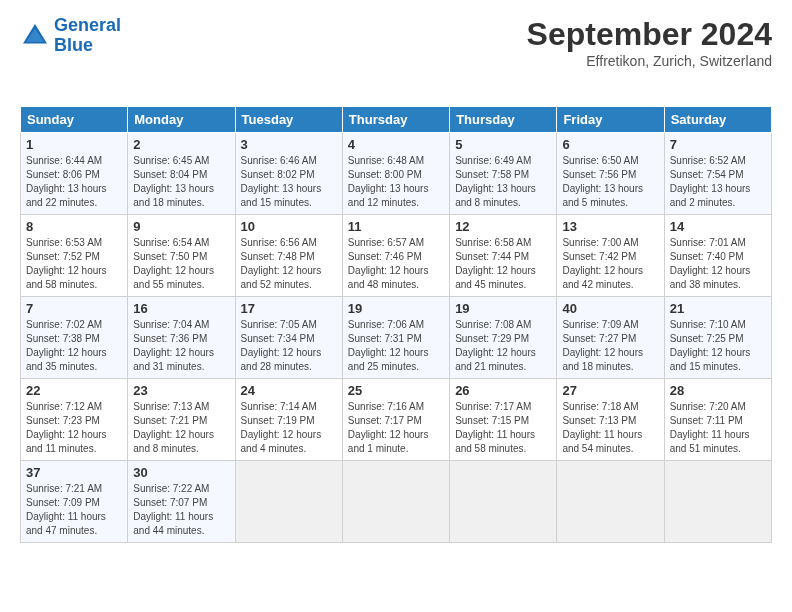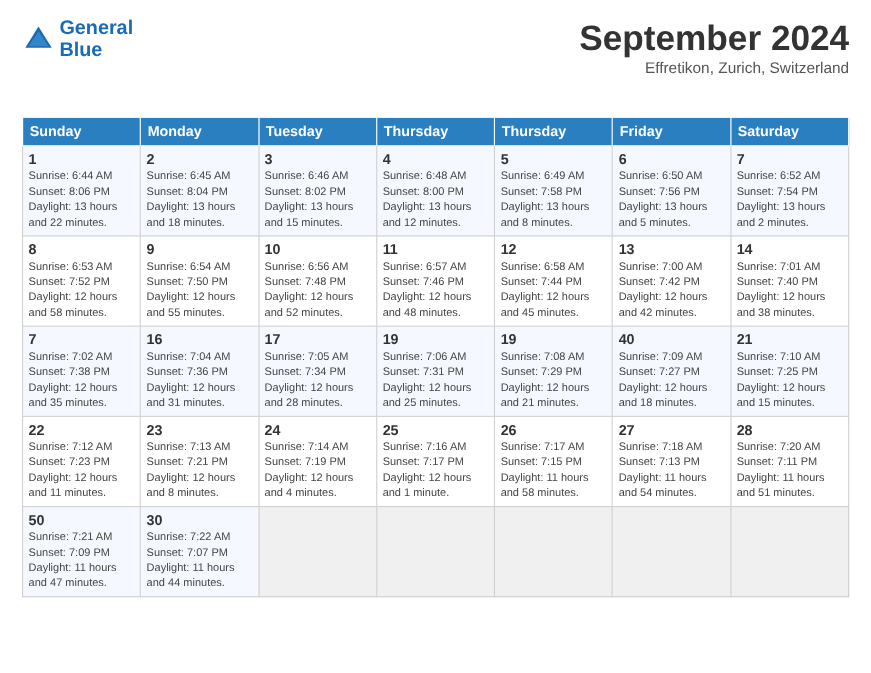--- a/index.html
+++ b/index.html
@@ -161,21 +161,21 @@
         <tr>
           <td><span class="day-num">22</span><span class="day-info">Sunrise: 7:12 AM<br>Sunset: 7:23 PM<br>Daylight: 12 hours and 11 minutes.</span></td>
           <td><span class="day-num">23</span><span class="day-info">Sunrise: 7:13 AM<br>Sunset: 7:21 PM<br>Daylight: 12 hours and 8 minutes.</span></td>
           <td><span class="day-num">24</span><span class="day-info">Sunrise: 7:14 AM<br>Sunset: 7:19 PM<br>Daylight: 12 hours and 4 minutes.</span></td>
           <td><span class="day-num">25</span><span class="day-info">Sunrise: 7:16 AM<br>Sunset: 7:17 PM<br>Daylight: 12 hours and 1 minute.</span></td>
           <td><span class="day-num">26</span><span class="day-info">Sunrise: 7:17 AM<br>Sunset: 7:15 PM<br>Daylight: 11 hours and 58 minutes.</span></td>
           <td><span class="day-num">27</span><span class="day-info">Sunrise: 7:18 AM<br>Sunset: 7:13 PM<br>Daylight: 11 hours and 54 minutes.</span></td>
           <td><span class="day-num">28</span><span class="day-info">Sunrise: 7:20 AM<br>Sunset: 7:11 PM<br>Daylight: 11 hours and 51 minutes.</span></td>
         </tr>
         <tr>
-          <td><span class="day-num">50</span><span class="day-info">Sunrise: 7:21 AM<br>Sunset: 7:09 PM<br>Daylight: 11 hours and 47 minutes.</span></td>
+          <td><span class="day-num">37</span><span class="day-info">Sunrise: 7:21 AM<br>Sunset: 7:09 PM<br>Daylight: 11 hours and 47 minutes.</span></td>
           <td><span class="day-num">30</span><span class="day-info">Sunrise: 7:22 AM<br>Sunset: 7:07 PM<br>Daylight: 11 hours and 44 minutes.</span></td>
           <td class="empty"></td>
           <td class="empty"></td>
           <td class="empty"></td>
           <td class="empty"></td>
           <td class="empty"></td>
         </tr>
       </tbody>
   </table>
 </div>

